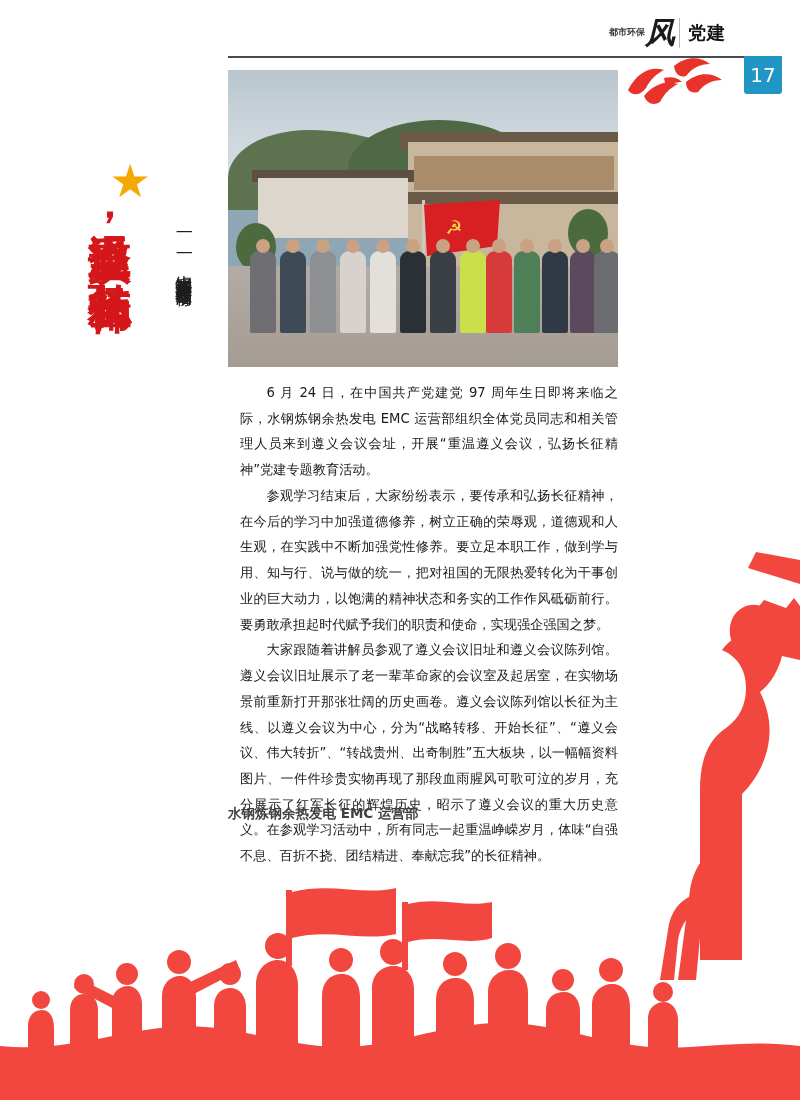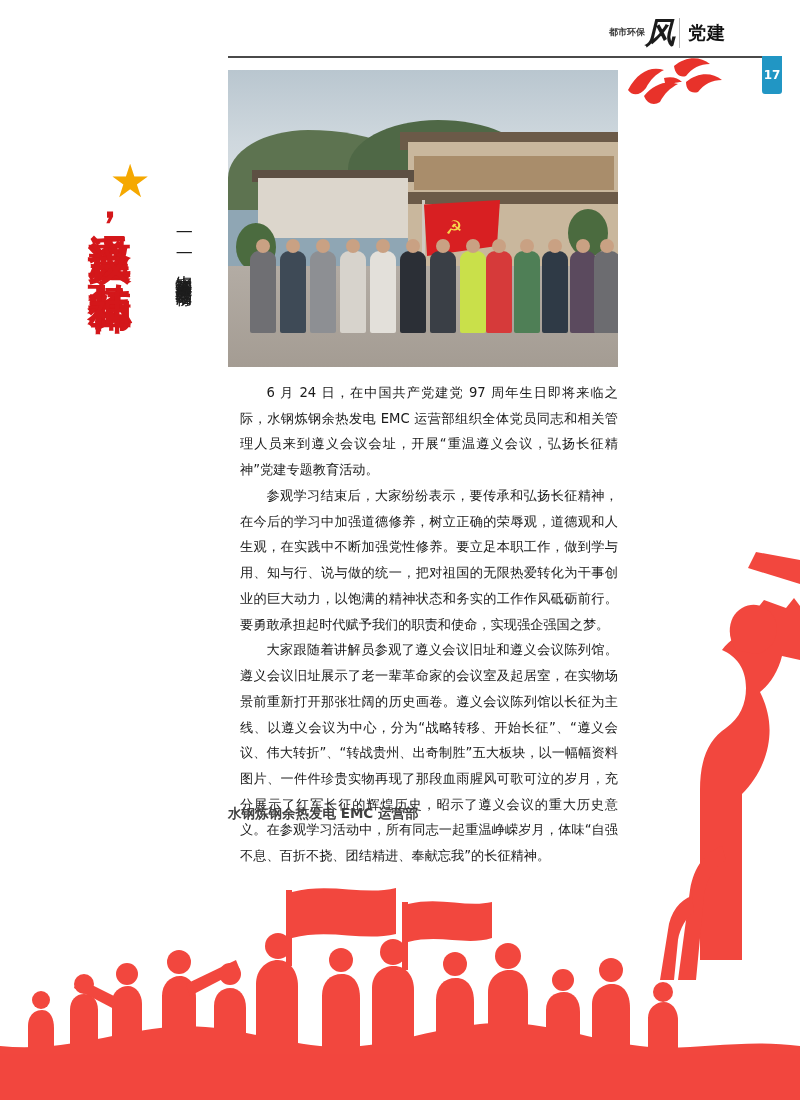--- a/index.html
+++ b/index.html
@@ -67,31 +67,30 @@
     left: 228px;
     right: 28px;
     top: 56px;
     height: 2px;
     background: #4a4a4a;
   }
   .page-tab {
     position: absolute;
     right: 18px;
     top: 56px;
-    width: 20px;
+    width: 38px;
     height: 38px;
     background: #2196c4;
     color: #ffffff;
     font-family: "DejaVu Sans", sans-serif;
-    font-size: 12px;
+    font-size: 20px;
     display: flex;
     align-items: center;
     justify-content: center;
     border-radius: 0 0 3px 3px;
-    font-weight: bold;
   }
   .doves {
     position: absolute;
     right: 70px;
     top: 52px;
     width: 110px;
     height: 60px;
   }
 
   

